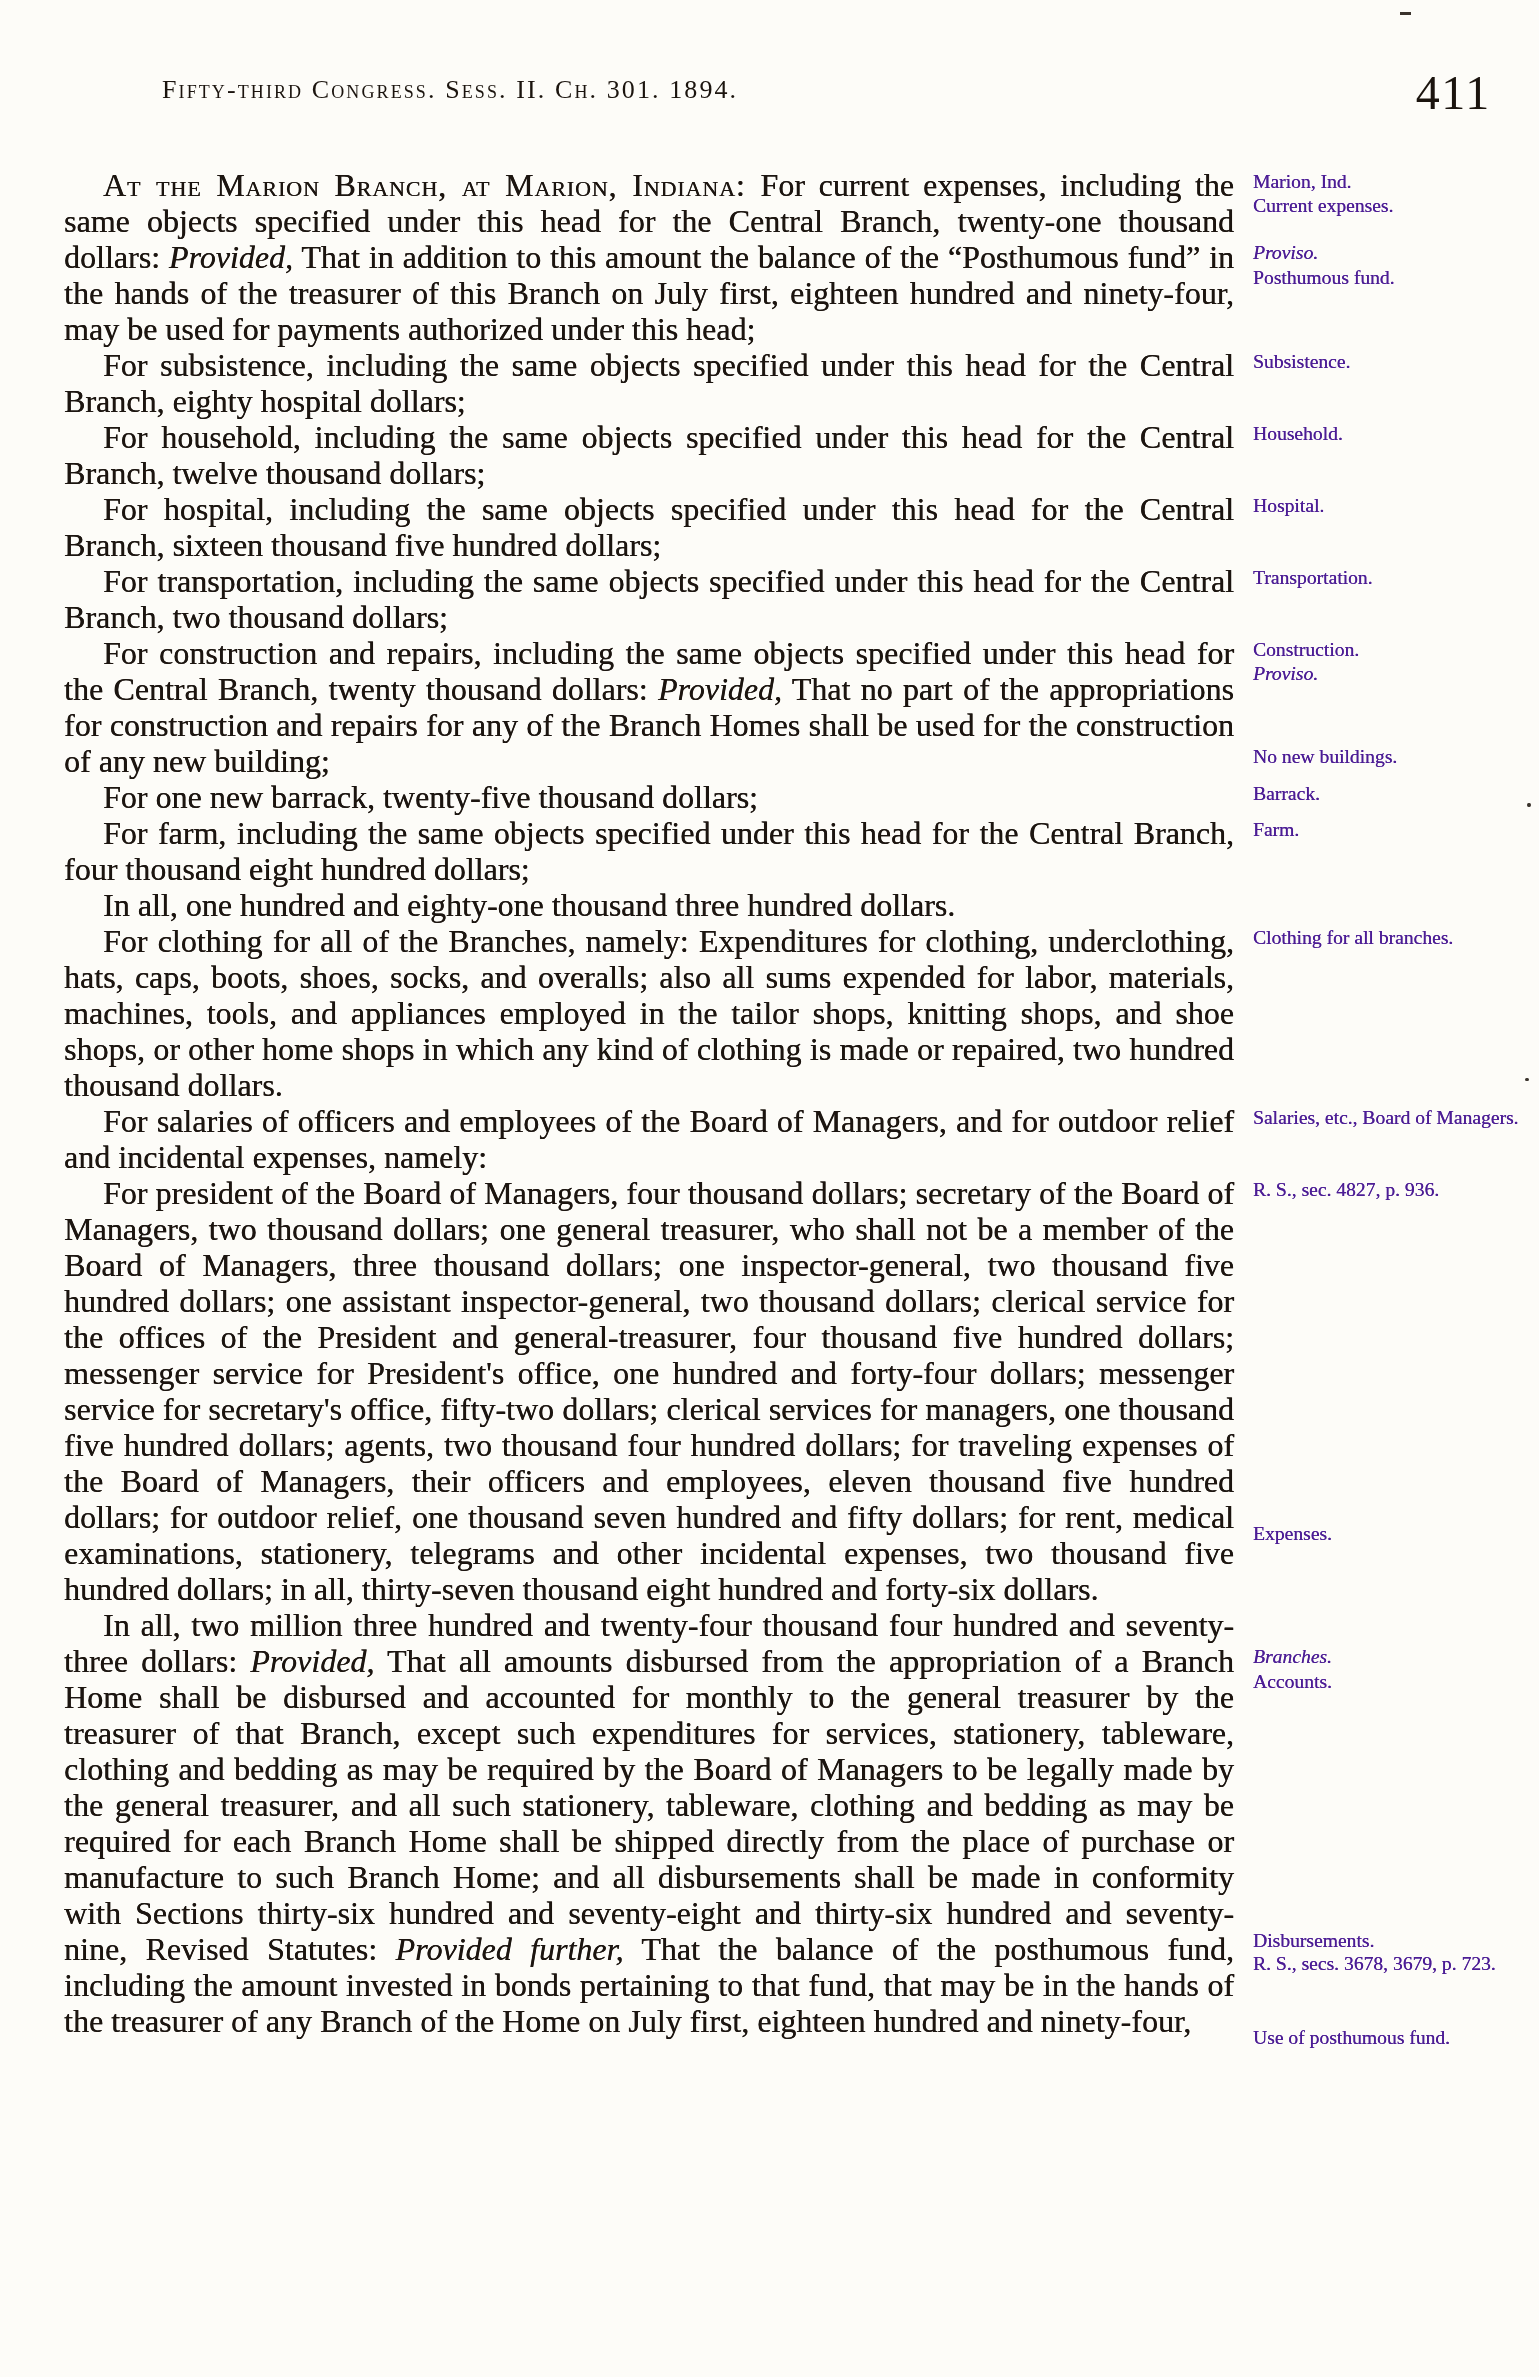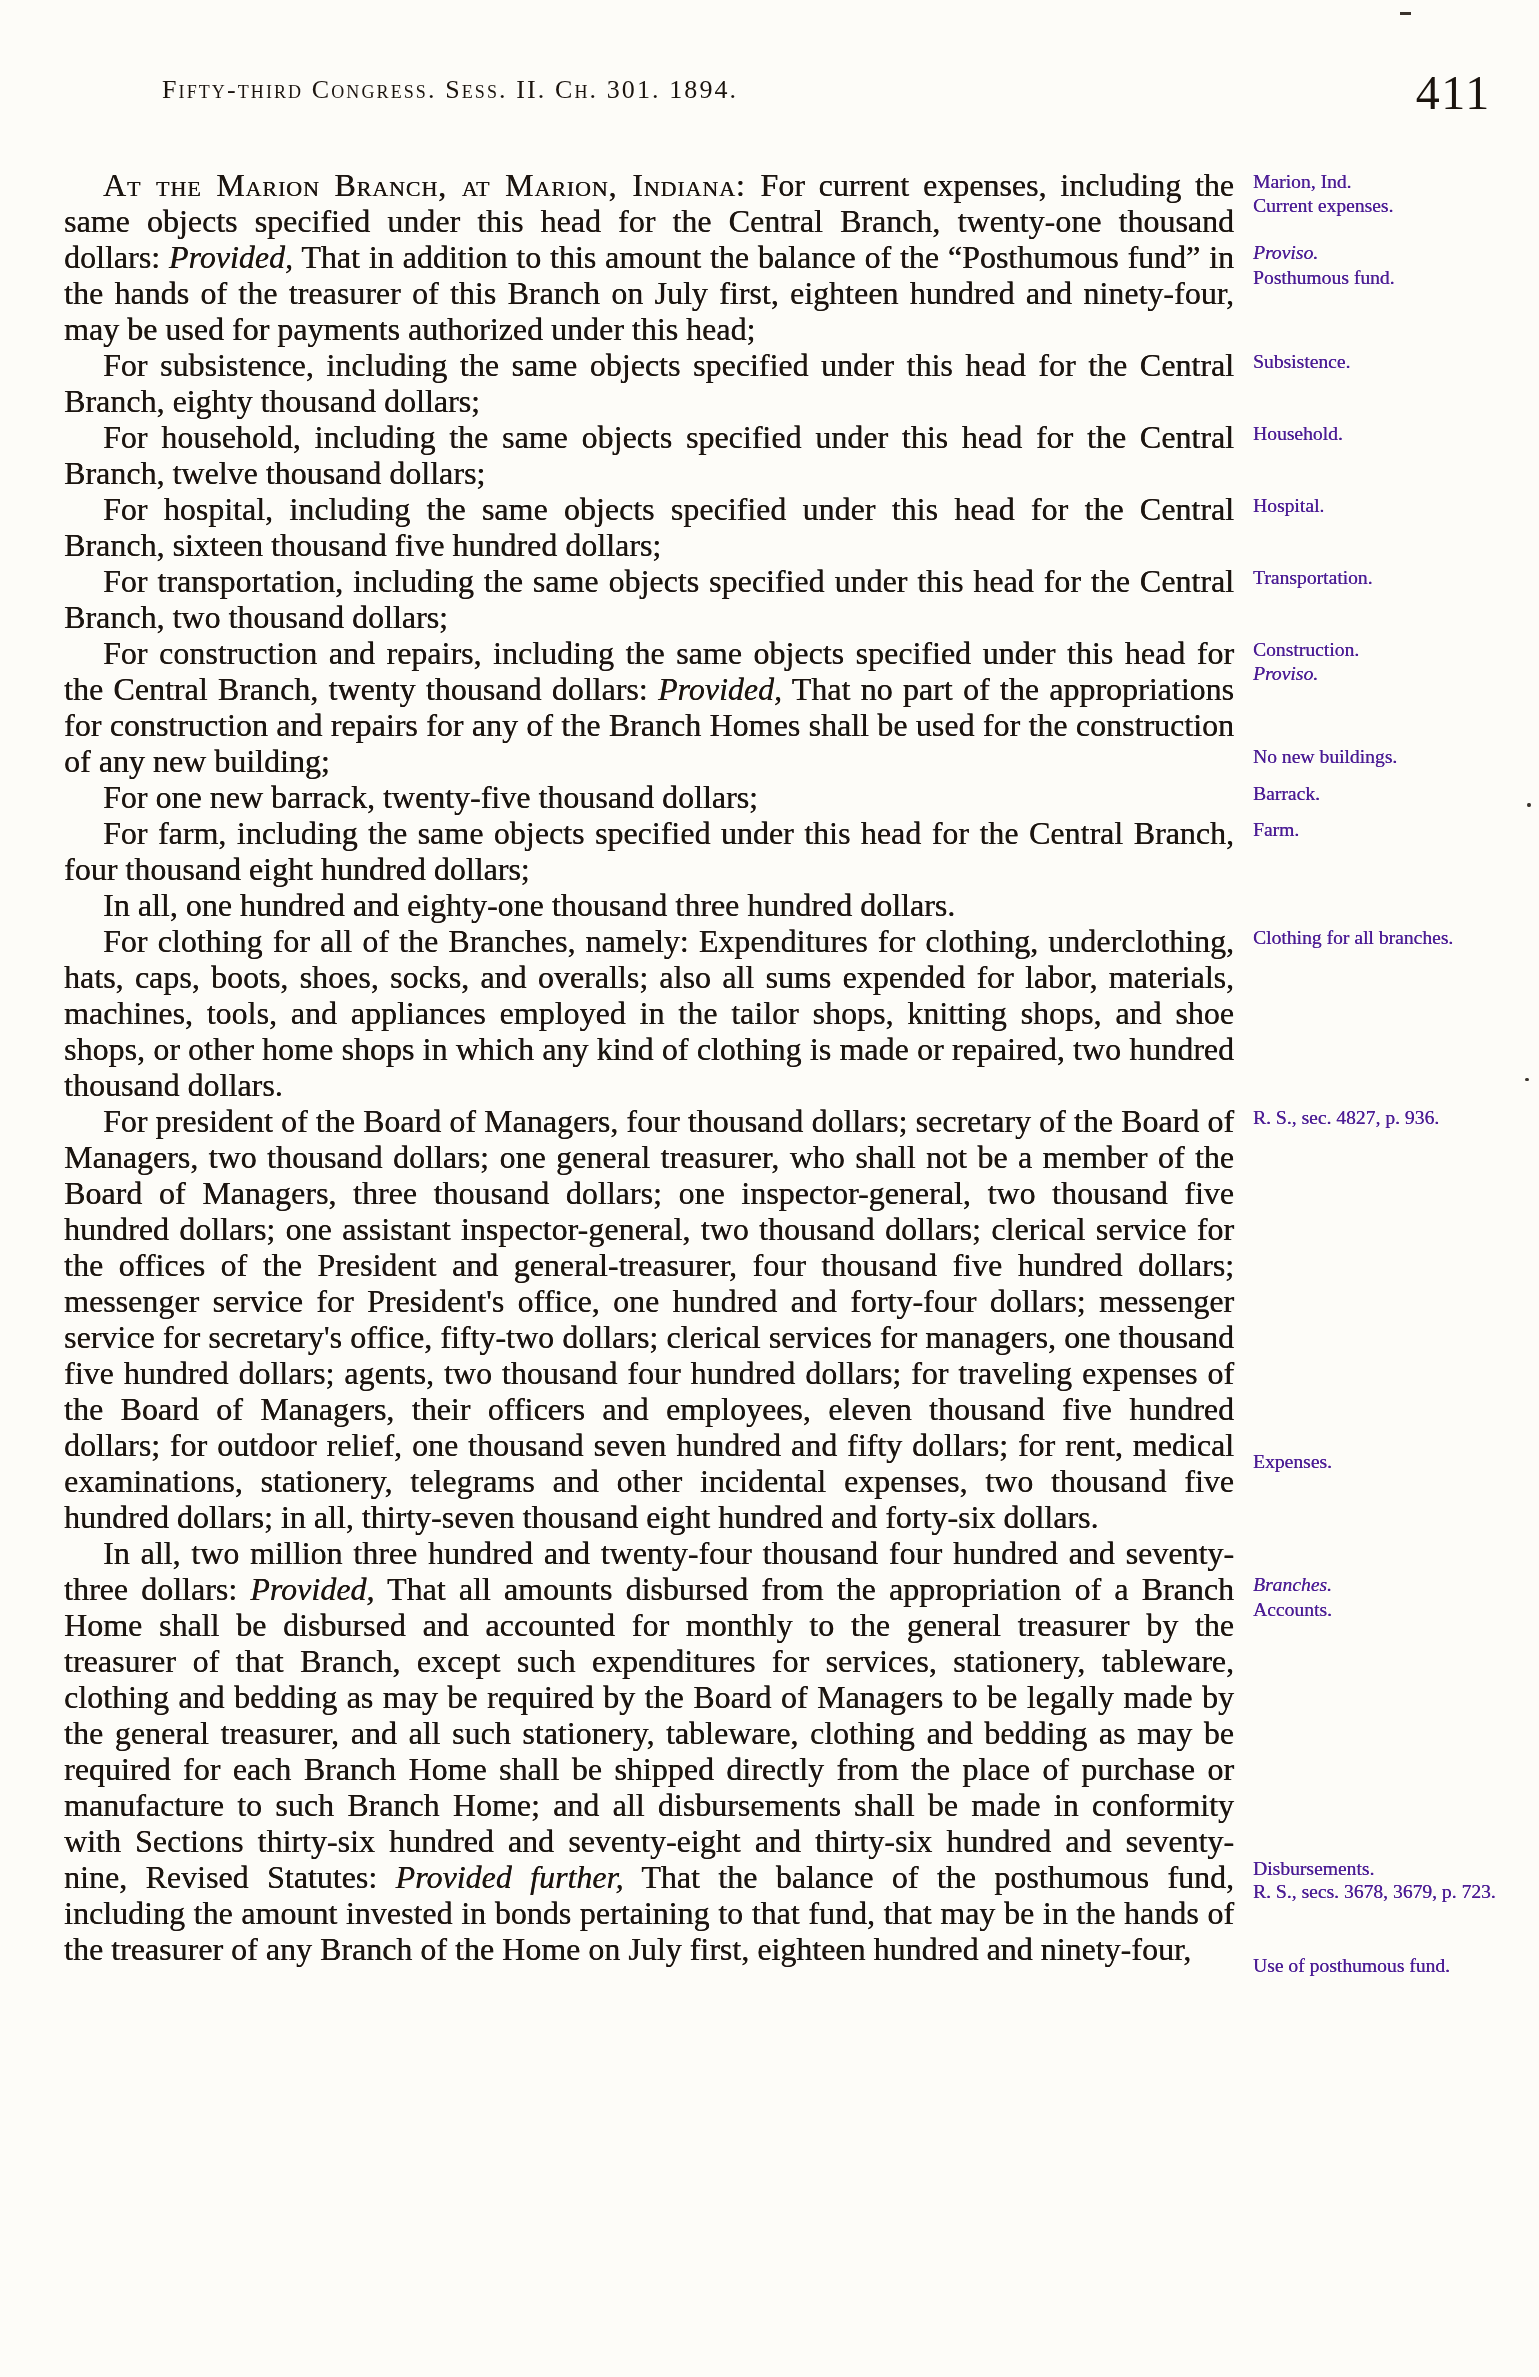--- a/index.html
+++ b/index.html
@@ -95,21 +95,21 @@
 
   <div class="statute-body">
       <div class="para">
         <p class="para-text"><span class="seg-smallcaps">At the Marion Branch, at Marion, Indiana: </span><span class="seg-normal">For current expenses, including the same objects specified under this head for the Central Branch, twenty-one thousand dollars: </span><span class="seg-italic">Provided,</span><span class="seg-normal"> That in addition to this amount the balance of the “Posthumous fund” in the hands of the treasurer of this Branch on July first, eighteen hundred and ninety-four, may be used for payments authorized under this head;</span></p>
         <div class="margin-note" style="top: 2.6px;">Marion, Ind.</div>
         <div class="margin-note" style="top: 27px;">Current expenses.</div>
         <div class="margin-note italic" style="top: 74px;">Proviso.</div>
         <div class="margin-note" style="top: 99px;">Posthumous fund.</div>
       </div>
       <div class="para">
-        <p class="para-text"><span class="seg-normal">For subsistence, including the same objects specified under this head for the Central Branch, eighty thousand dollars;</span></p>
+        <p class="para-text"><span class="seg-normal">For subsistence, including the same objects specified under this head for the Central Branch, eighty hospital dollars;</span></p>
         <div class="margin-note" style="top: 2.6px;">Subsistence.</div>
       </div>
       <div class="para">
         <p class="para-text"><span class="seg-normal">For household, including the same objects specified under this head for the Central Branch, twelve thousand dollars;</span></p>
         <div class="margin-note" style="top: 2.6px;">Household.</div>
       </div>
       <div class="para">
         <p class="para-text"><span class="seg-normal">For hospital, including the same objects specified under this head for the Central Branch, sixteen thousand five hundred dollars;</span></p>
         <div class="margin-note" style="top: 2.6px;">Hospital.</div>
       </div>
@@ -132,20 +132,24 @@
         <div class="margin-note" style="top: 2.6px;">Farm.</div>
       </div>
       <div class="para">
         <p class="para-text"><span class="seg-normal">In all, one hundred and eighty-one thousand three hundred dollars.</span></p>
       </div>
       <div class="para">
         <p class="para-text"><span class="seg-normal">For clothing for all of the Branches, namely: Expenditures for clothing, underclothing, hats, caps, boots, shoes, socks, and overalls; also all sums expended for labor, materials, machines, tools, and appliances employed in the tailor shops, knitting shops, and shoe shops, or other home shops in which any kind of clothing is made or repaired, two hundred thousand dollars.</span></p>
         <div class="margin-note" style="top: 2.6px;">Clothing for all branches.</div>
       </div>
       <div class="para">
+        <p class="para-text"><span class="seg-normal">For salaries of officers and employees of the Board of Managers, and for outdoor relief and incidental expenses, namely:</span></p>
+        <div class="margin-note" style="top: 2.6px;">Salaries, etc., Board of Managers.</div>
+      </div>
+      <div class="para">
         <p class="para-text"><span class="seg-normal">For president of the Board of Managers, four thousand dollars; secretary of the Board of Managers, two thousand dollars; one general treasurer, who shall not be a member of the Board of Managers, three thousand dollars; one inspector-general, two thousand five hundred dollars; one assistant inspector-general, two thousand dollars; clerical service for the offices of the President and general-treasurer, four thousand five hundred dollars; messenger service for President's office, one hundred and forty-four dollars; messenger service for secretary's office, fifty-two dollars; clerical services for managers, one thousand five hundred dollars; agents, two thousand four hundred dollars; for traveling expenses of the Board of Managers, their officers and employees, eleven thousand five hundred dollars; for outdoor relief, one thousand seven hundred and fifty dollars; for rent, medical examinations, stationery, telegrams and other incidental expenses, two thousand five hundred dollars; in all, thirty-seven thousand eight hundred and forty-six dollars.</span></p>
         <div class="margin-note" style="top: 2.6px;">R. S., sec. 4827, p. 936.</div>
         <div class="margin-note" style="top: 347px;">Expenses.</div>
       </div>
       <div class="para">
         <p class="para-text"><span class="seg-normal">In all, two million three hundred and twenty-four thousand four hundred and seventy-three dollars: </span><span class="seg-italic">Provided,</span><span class="seg-normal"> That all amounts disbursed from the appropriation of a Branch Home shall be disbursed and accounted for monthly to the general treasurer by the treasurer of that Branch, except such expenditures for services, stationery, tableware, clothing and bedding as may be required by the Board of Managers to be legally made by the general treasurer, and all such stationery, tableware, clothing and bedding as may be required for each Branch Home shall be shipped directly from the place of purchase or manufacture to such Branch Home; and all disbursements shall be made in conformity with Sections thirty-six hundred and seventy-eight and thirty-six hundred and seventy-nine, Revised Statutes: </span><span class="seg-italic">Provided further,</span><span class="seg-normal"> That the balance of the posthumous fund, including the amount invested in bonds pertaining to that fund, that may be in the hands of the treasurer of any Branch of the Home on July first, eighteen hundred and ninety-four,</span></p>
         <div class="margin-note italic" style="top: 38px;">Branches.</div>
         <div class="margin-note" style="top: 63px;">Accounts.</div>
         <div class="margin-note" style="top: 322px;">Disbursements.</div>
         <div class="margin-note" style="top: 345px;">R. S., secs. 3678, 3679, p. 723.</div>

